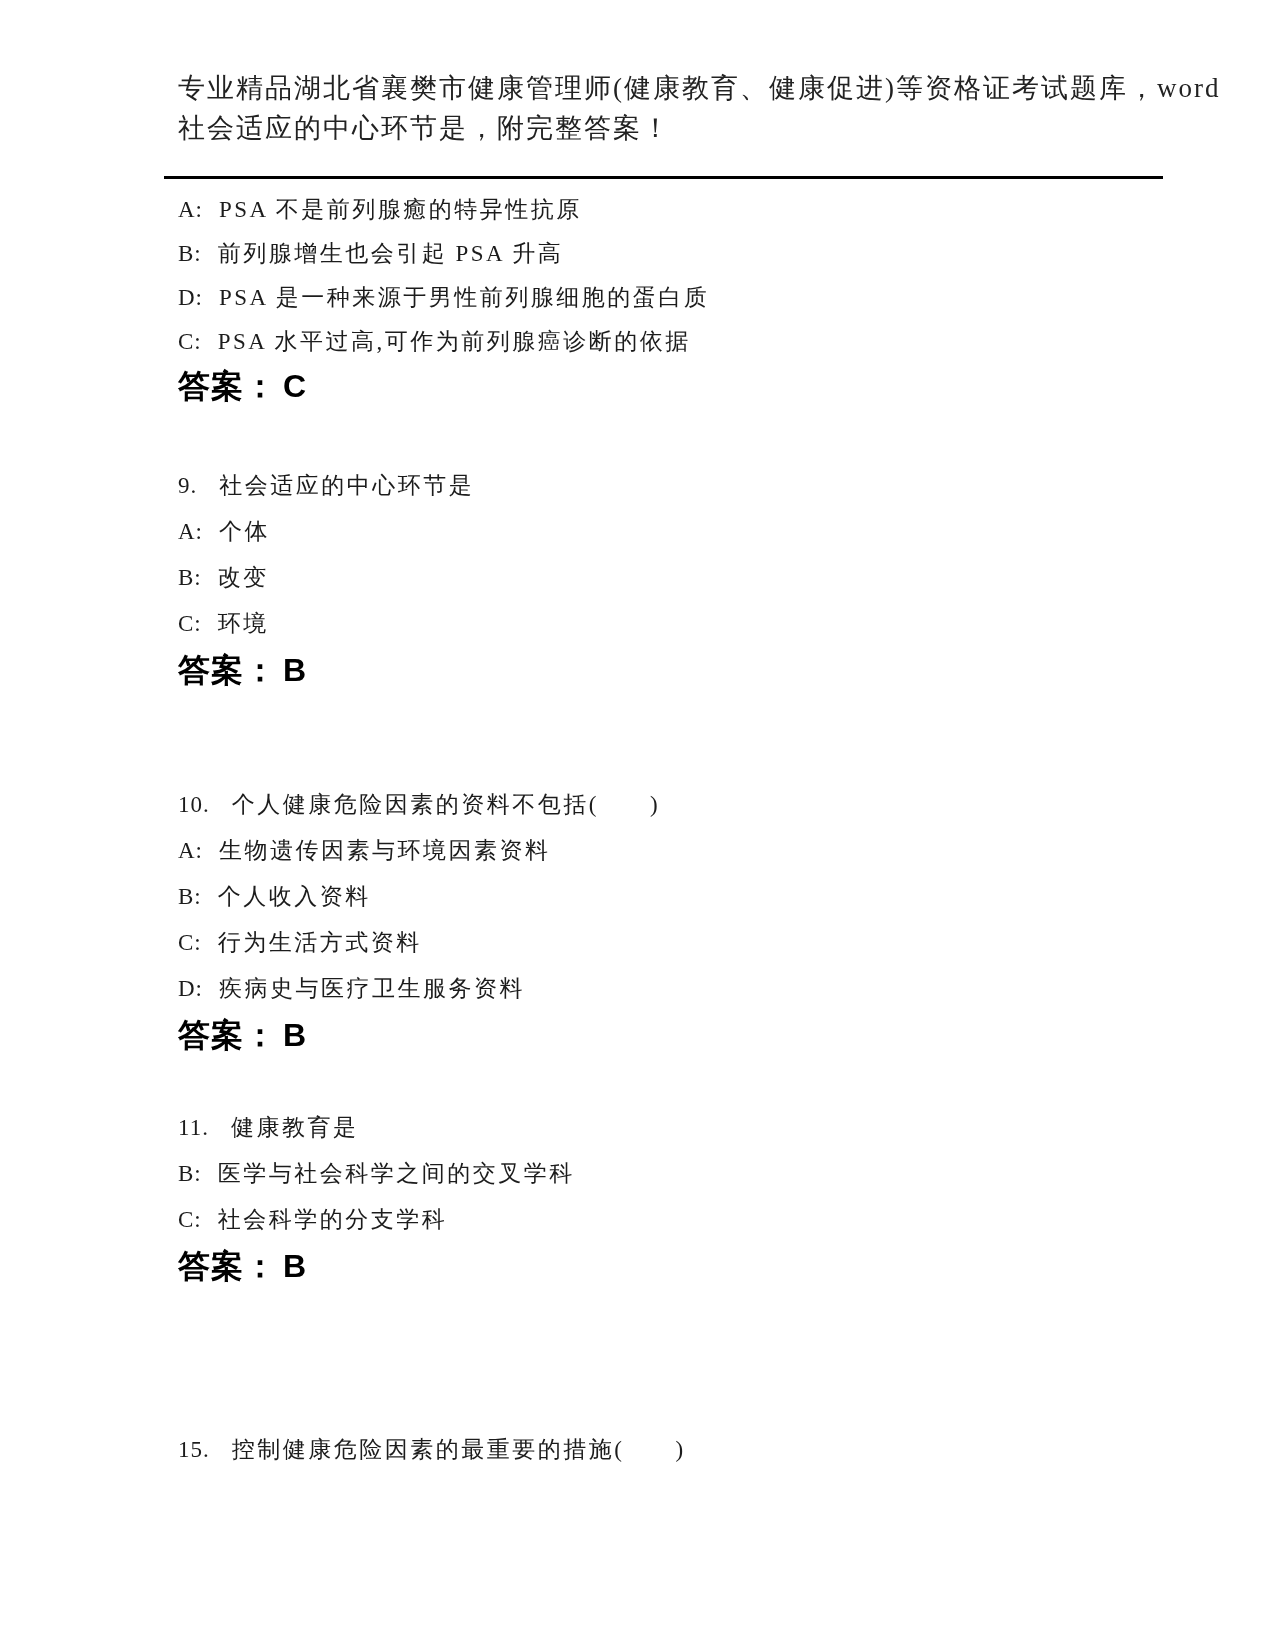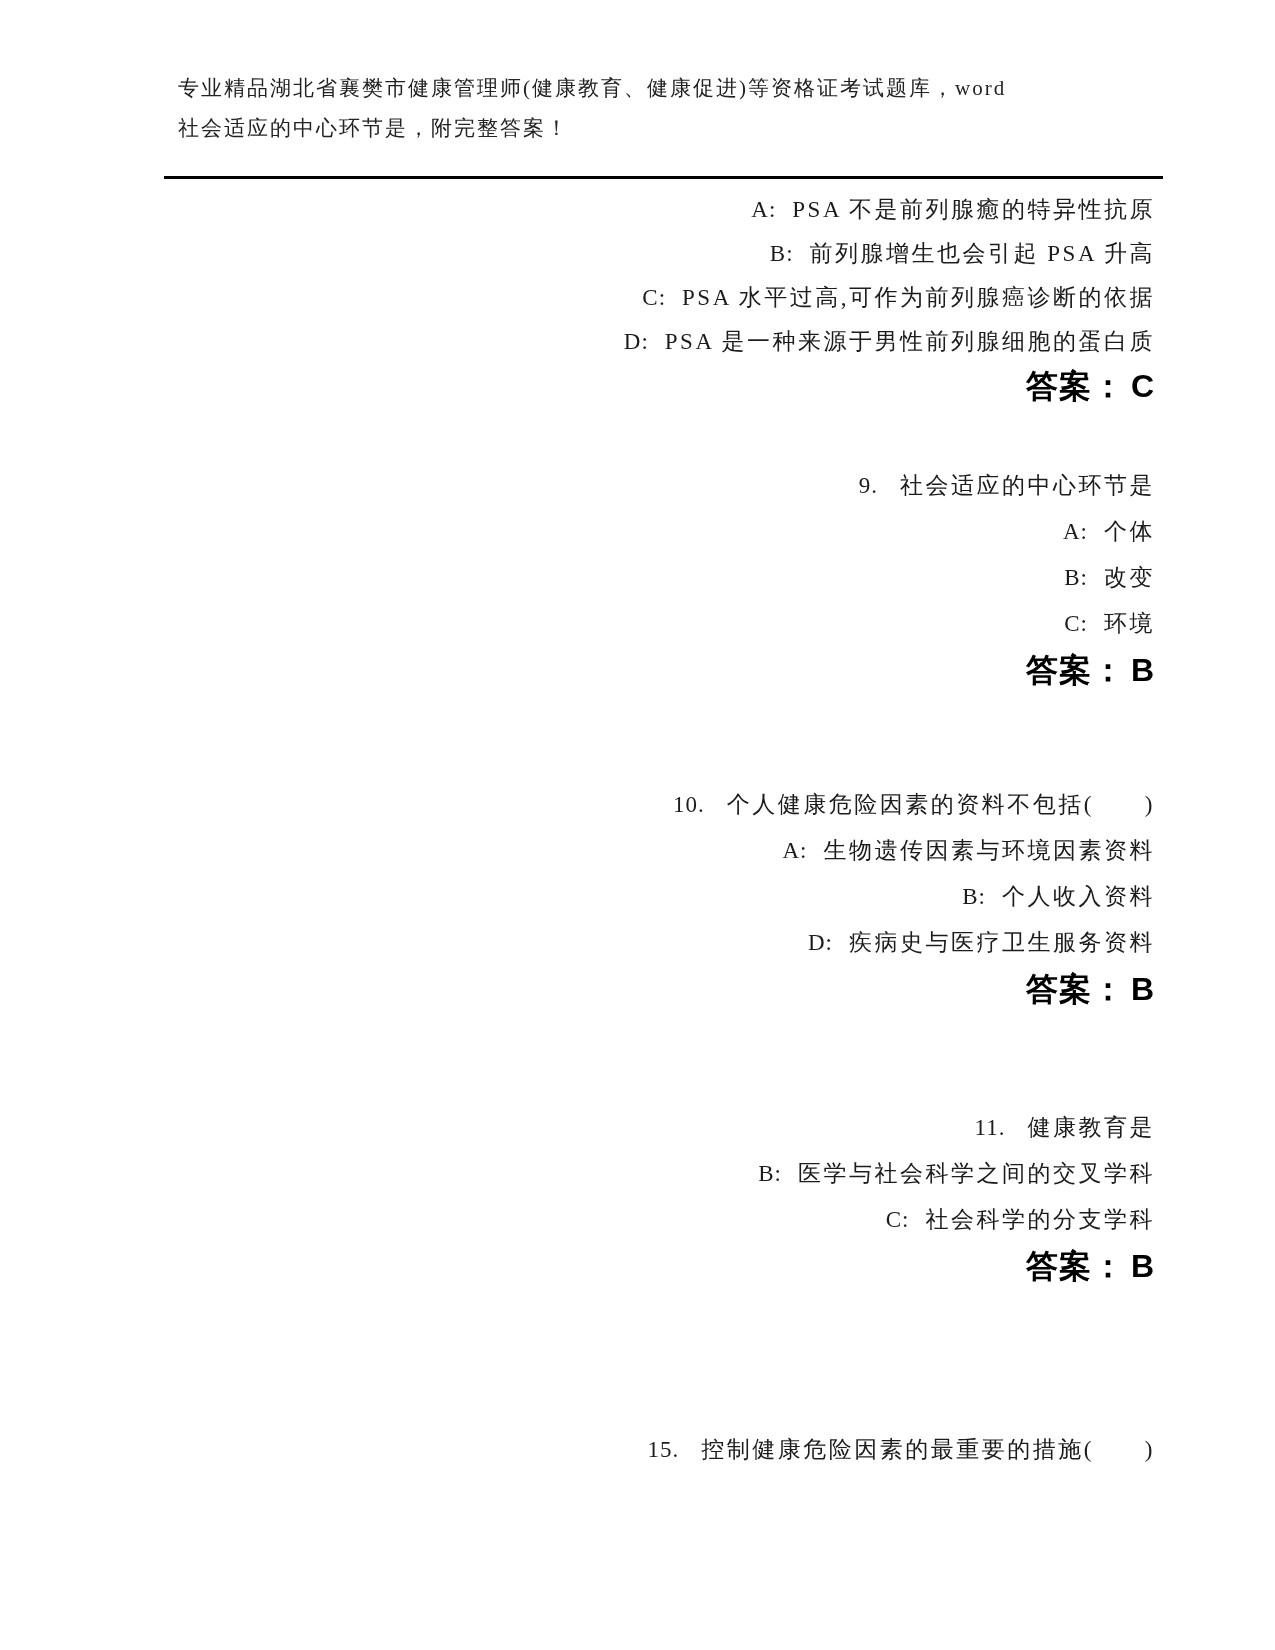--- a/index.html
+++ b/index.html
@@ -14,21 +14,21 @@
     color:#1c1c1c;
   }
   
   .header {
     position:absolute;
     left:178px;
     top:68px;
     width:900px;
   }
   .header-line {
-    font-size:21px;
+    font-size:27px;
     line-height:40px;
     letter-spacing:2px;
     color:#222222;
     white-space:nowrap;
   }
   .header-rule {
     position:absolute;
     left:164px;
     right:112px;
     top:176px;
@@ -40,21 +40,20 @@
   .qblock {
     position:absolute;
     left:178px;
     right:120px;
   }
   .line {
     height:46px;
     line-height:46px;
     white-space:nowrap;
     font-size:23px;
-    text-align:right;
   }
   .tight .line { height:44px; line-height:44px; }
   .qnum {
     letter-spacing:1px;
     margin-right:22px;
   }
   .qtext, .opt-text {
     letter-spacing:2.5px;
   }
   .opt-label {
@@ -83,24 +82,24 @@
   <div class="header-rule"></div>
 
   <section class="qblock tight" style="top:188px">
     <div class="line option">
       <span class="opt-label">A:</span><span class="opt-text">PSA 不是前列腺癒的特异性抗原</span>
     </div>
     <div class="line option">
       <span class="opt-label">B:</span><span class="opt-text">前列腺增生也会引起 PSA 升高</span>
     </div>
     <div class="line option">
-      <span class="opt-label">C:</span><span class="opt-text">PSA 水平过高,可作为前列腺癌诊断的依据</span>
+      <span class="opt-label">D:</span><span class="opt-text">PSA 是一种来源于男性前列腺细胞的蛋白质</span>
     </div>
     <div class="line option">
-      <span class="opt-label">D:</span><span class="opt-text">PSA 是一种来源于男性前列腺细胞的蛋白质</span>
+      <span class="opt-label">C:</span><span class="opt-text">PSA 水平过高,可作为前列腺癌诊断的依据</span>
     </div>
     <div class="line answer">
       <span class="answer-prefix">答案：</span><span class="answer-value">C</span>
     </div>
   </section>
 
   <section class="qblock" style="top:463px">
     <div class="line qtitle">
       <span class="qnum">9.</span><span class="qtext">社会适应的中心环节是</span>
     </div>
@@ -122,20 +121,23 @@
     <div class="line qtitle">
       <span class="qnum">10.</span><span class="qtext">个人健康危险因素的资料不包括(　　)</span>
     </div>
     <div class="line option">
       <span class="opt-label">A:</span><span class="opt-text">生物遗传因素与环境因素资料</span>
     </div>
     <div class="line option">
       <span class="opt-label">B:</span><span class="opt-text">个人收入资料</span>
     </div>
     <div class="line option">
+      <span class="opt-label">C:</span><span class="opt-text">行为生活方式资料</span>
+    </div>
+    <div class="line option">
       <span class="opt-label">D:</span><span class="opt-text">疾病史与医疗卫生服务资料</span>
     </div>
     <div class="line answer">
       <span class="answer-prefix">答案：</span><span class="answer-value">B</span>
     </div>
   </section>
 
   <section class="qblock" style="top:1105px">
     <div class="line qtitle">
       <span class="qnum">11.</span><span class="qtext">健康教育是</span>

